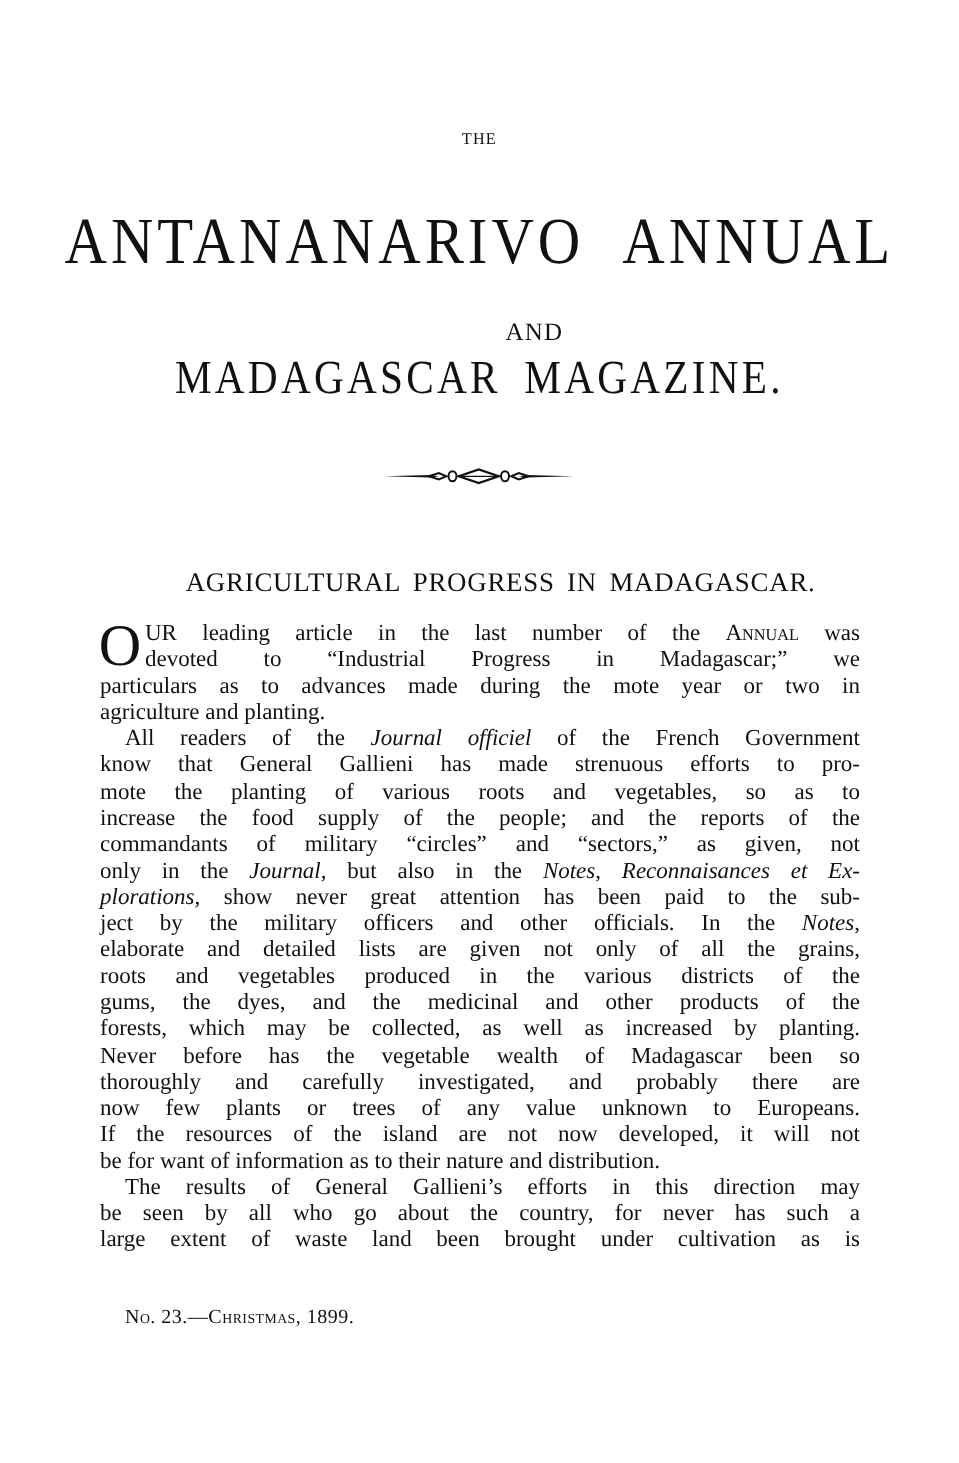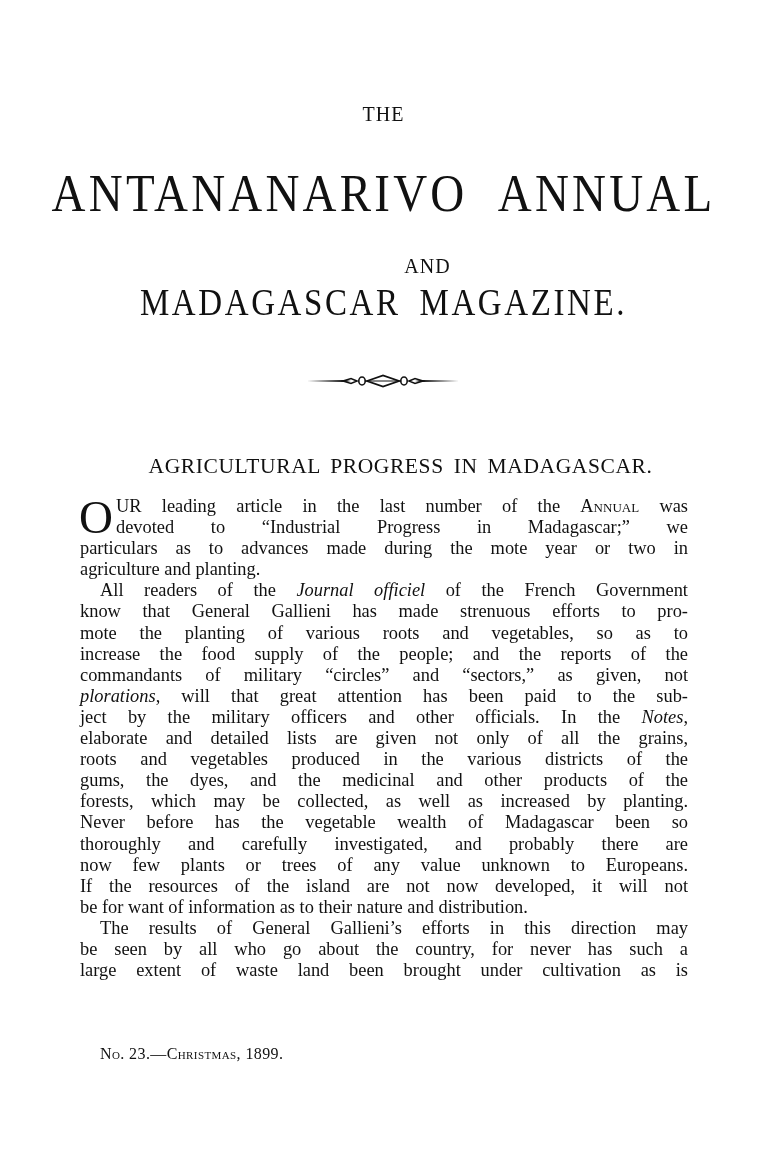--- a/index.html
+++ b/index.html
@@ -2,21 +2,21 @@
 <html><head>
 <meta charset="utf-8">
 <style>
   html, body { margin: 0; padding: 0; background: #ffffff; }
   body {
     width: 767px; height: 1170px; position: relative; overflow: hidden;
     color: #111111;
     font-family: "Liberation Serif", "DejaVu Serif", serif;
   }
   .abs { position: absolute; left: 0; width: 767px; text-align: center; }
-  .the { top: 103px; font-size: 20px; letter-spacing: 1px; }
+  .the { top: 103px; font-size: 13px; letter-spacing: 1px; }
   .title1 {
     top: 163px; font-size: 47px; letter-spacing: 3.2px; word-spacing: 18px;
     transform: scaleY(1.12); transform-origin: top center;
   }
   .and { top: 255px; font-size: 20px; letter-spacing: 1px; padding-left: 44px; }
   .title2 {
     top: 282px; font-size: 33px; letter-spacing: 2.6px; word-spacing: 8px;
     transform: scaleY(1.15); transform-origin: top center;
   }
   .ornament { position: absolute; top: 374px; left: 305px; width: 156px; height: 14px; }
@@ -73,21 +73,22 @@
   <span class="dropcap">O</span>
 <span class="line indent-dc"><span>UR leading article in the last number of the </span><span class="sc">Annual</span><span> was</span></span>
     <span class="line indent-dc"><span>devoted to “Industrial Progress in Madagascar;” we</span></span>
     <span class="line"><span>particulars as to advances made during the mote year or two in</span></span>
     <span class="line last"><span>agriculture and planting.</span></span>
     <span class="line indent"><span>All readers of the </span><span class="it">Journal officiel</span><span> of the French Government</span></span>
     <span class="line"><span>know that General Gallieni has made strenuous efforts to pro-</span></span>
     <span class="line"><span>mote the planting of various roots and vegetables, so as to</span></span>
     <span class="line"><span>increase the food supply of the people; and the reports of the</span></span>
     <span class="line"><span>commandants of military “circles” and “sectors,” as given, not</span></span>
-    <span class="line"><span class="it">plorations</span><span>, will that great attention has been paid to the sub-</span></span>
+    <span class="line"><span>only in the </span><span class="it">Journal</span><span>, but also in the </span><span class="it">Notes</span><span>, </span><span class="it">Reconnaisances et Ex-</span></span>
+    <span class="line"><span class="it">plorations</span><span>, show never great attention has been paid to the sub-</span></span>
     <span class="line"><span>ject by the military officers and other officials. In the </span><span class="it">Notes</span><span>,</span></span>
     <span class="line"><span>elaborate and detailed lists are given not only of all the grains,</span></span>
     <span class="line"><span>roots and vegetables produced in the various districts of the</span></span>
     <span class="line"><span>gums, the dyes, and the medicinal and other products of the</span></span>
     <span class="line"><span>forests, which may be collected, as well as increased by planting.</span></span>
     <span class="line"><span>Never before has the vegetable wealth of Madagascar been so</span></span>
     <span class="line"><span>thoroughly and carefully investigated, and probably there are</span></span>
     <span class="line"><span>now few plants or trees of any value unknown to Europeans.</span></span>
     <span class="line"><span>If the resources of the island are not now developed, it will not</span></span>
     <span class="line last"><span>be for want of information as to their nature and distribution.</span></span>

